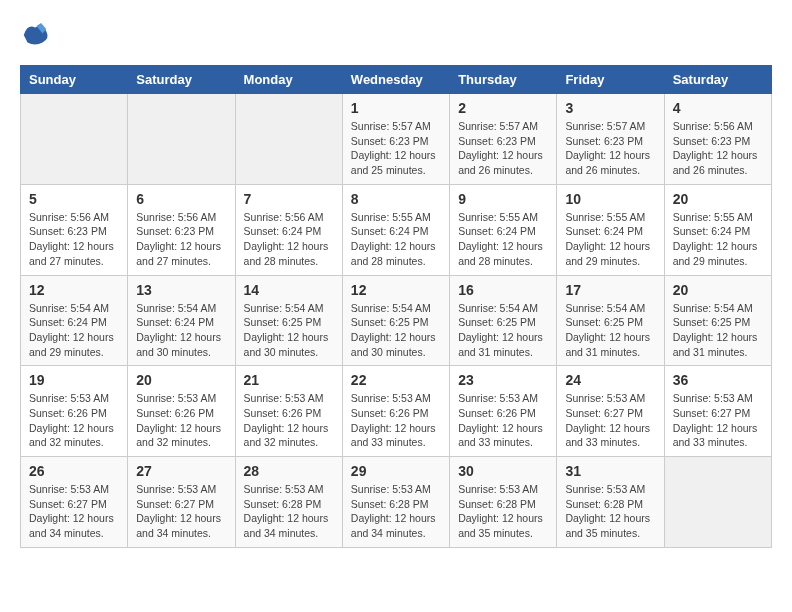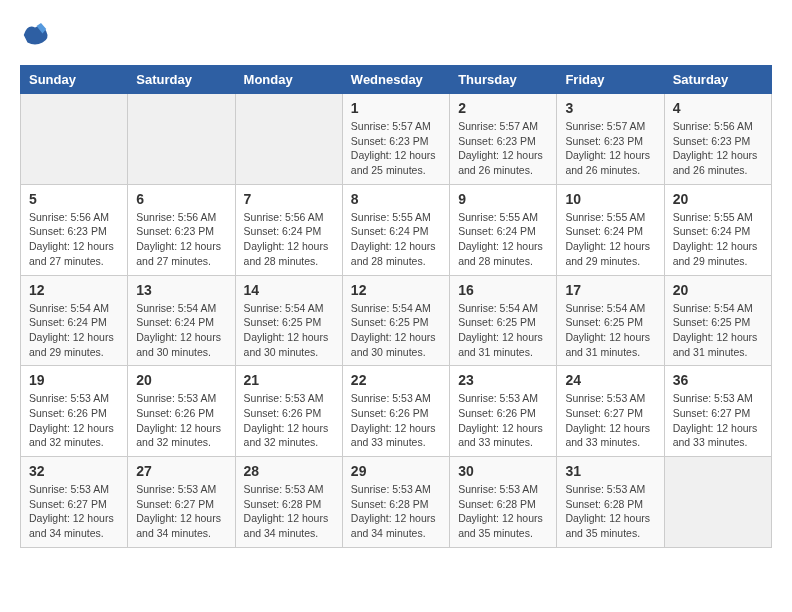--- a/index.html
+++ b/index.html
@@ -298,21 +298,21 @@
         <td>
           <span class="day-number">36</span>
           <div class="day-info">Sunrise: 5:53 AM
 Sunset: 6:27 PM
 Daylight: 12 hours
 and 33 minutes.</div>
         </td>
       </tr>
       <tr>
         <td>
-          <span class="day-number">32</span>
+          <span class="day-number">26</span>
           <div class="day-info">Sunrise: 5:53 AM
 Sunset: 6:27 PM
 Daylight: 12 hours
 and 34 minutes.</div>
         </td>
         <td>
           <span class="day-number">27</span>
           <div class="day-info">Sunrise: 5:53 AM
 Sunset: 6:27 PM
 Daylight: 12 hours

